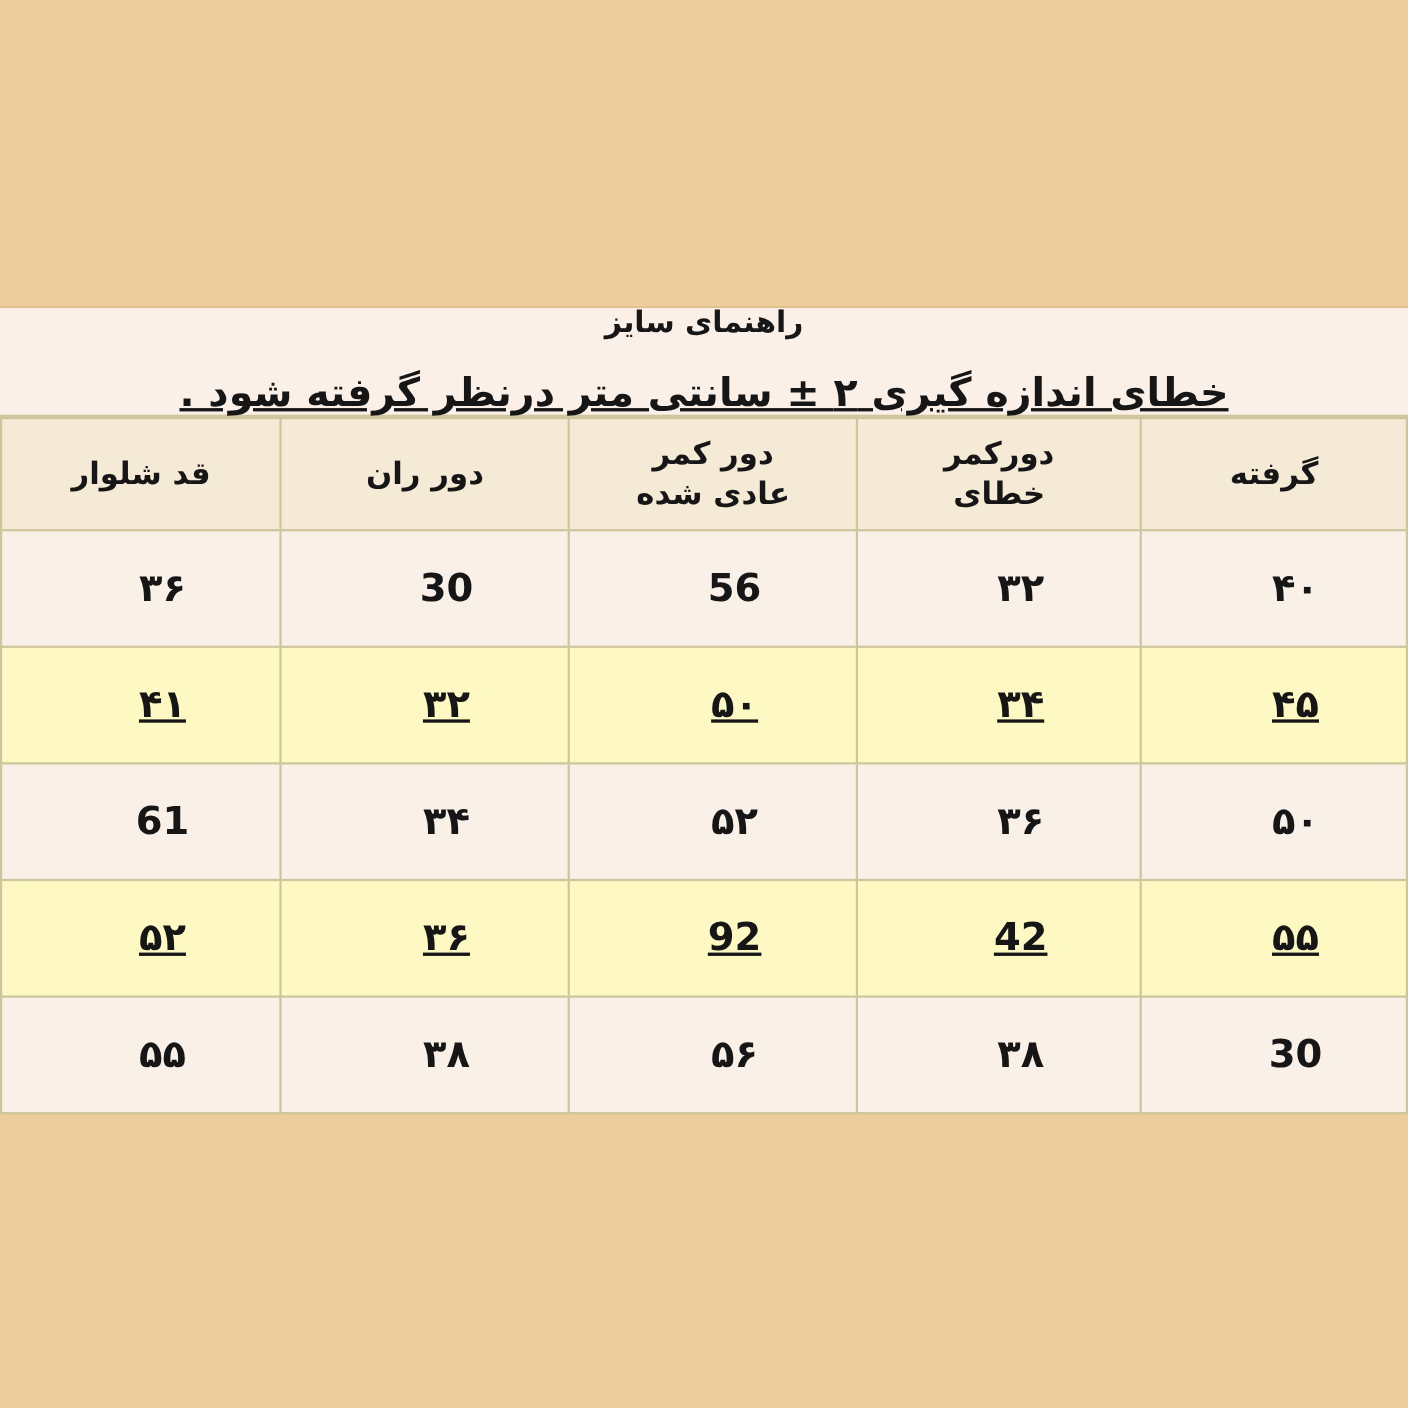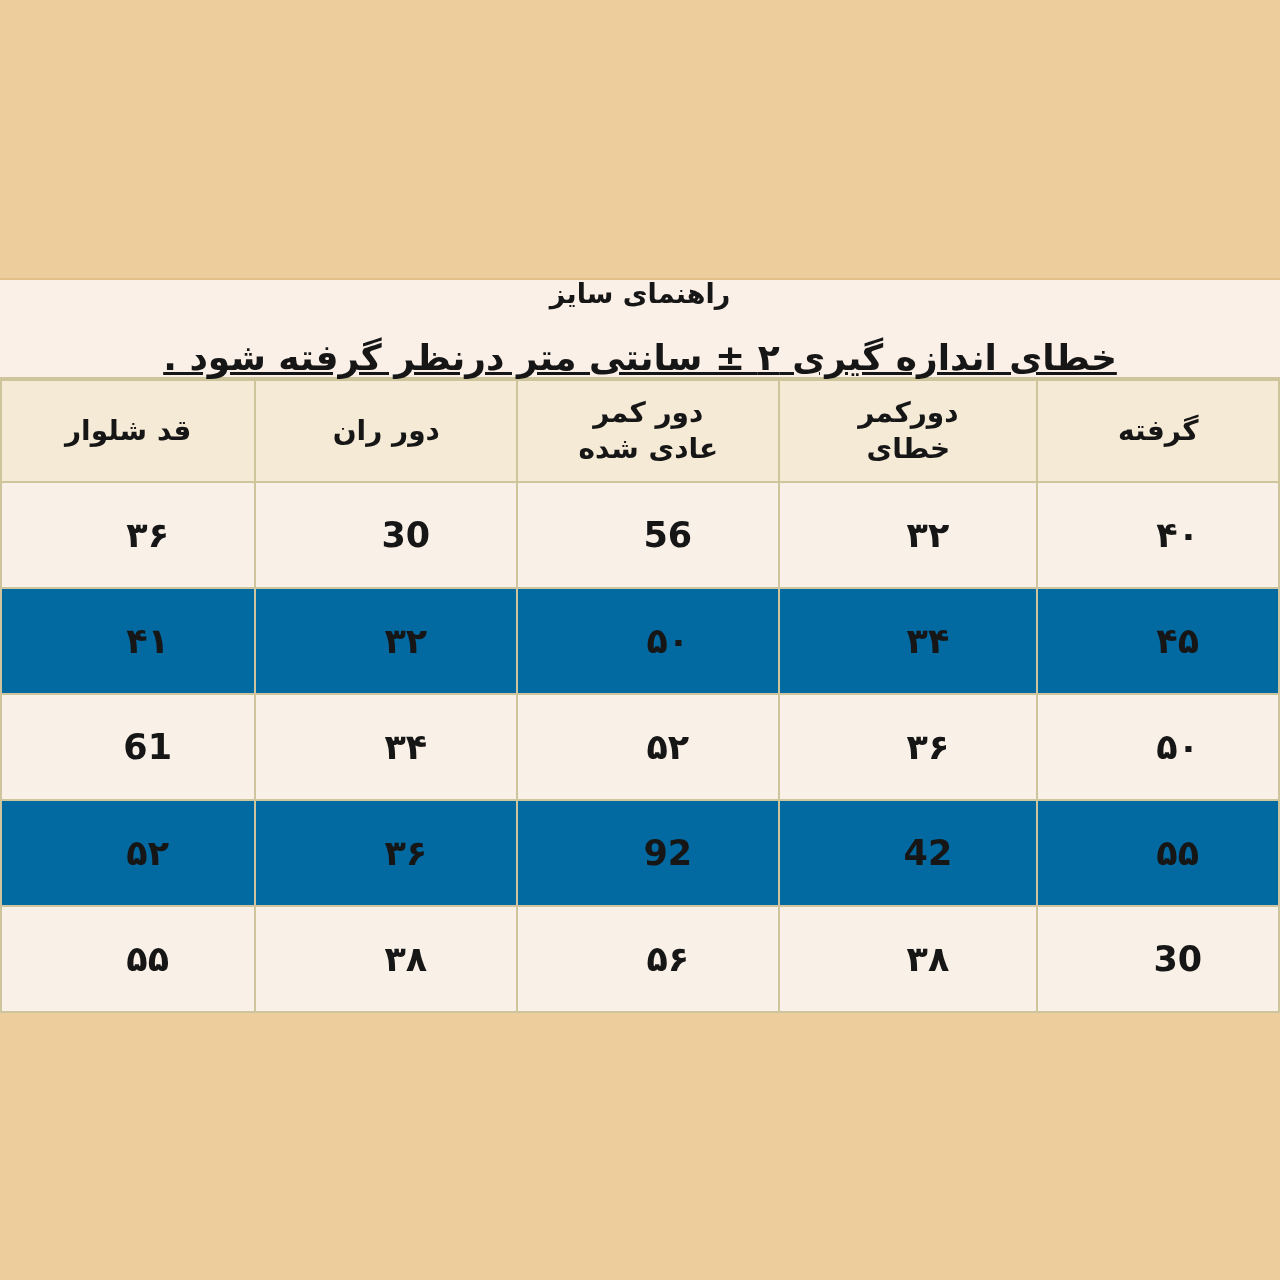--- a/index.html
+++ b/index.html
@@ -66,21 +66,21 @@
     background: #f5ead6;
     font-size: 28px;
     line-height: 1.3;
   }
   table.size-table td {
     height: 104px;
     font-size: 35px;
     padding-left: 39px;
   }
   tr.row-odd td { background: #f9f0e7; }
-  tr.row-even td { background: #0369a1; }
+  tr.row-even td { background: #fef9c3; text-decoration: underline; }
   .hdr-line { display: block; }
 </style>
 </head>
 <body>
 
 <div class="sheet">
 
   <div class="title-band">
     <div class="title-line1">راهنمای سایز</div>
     <div class="title-line2">خطای اندازه گیری ۲ ± سانتی متر درنظر گرفته شود .</div>

